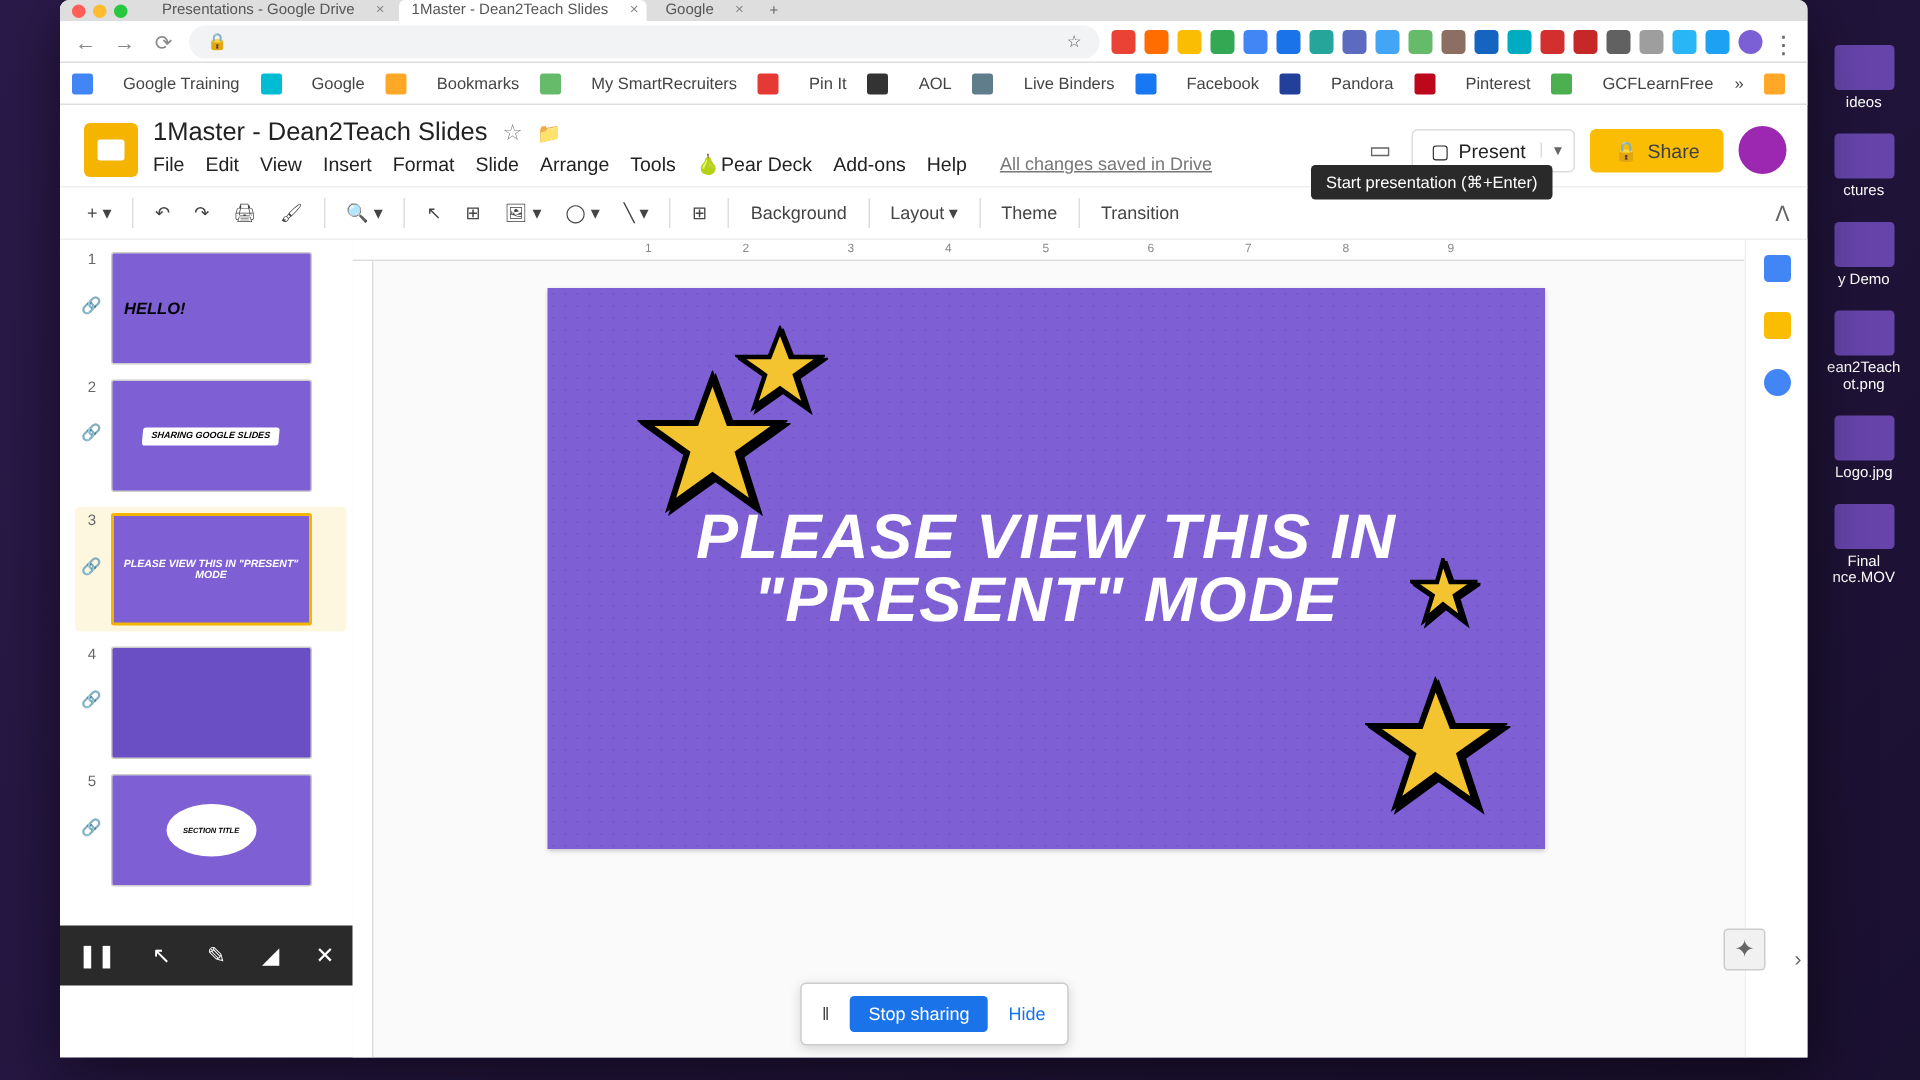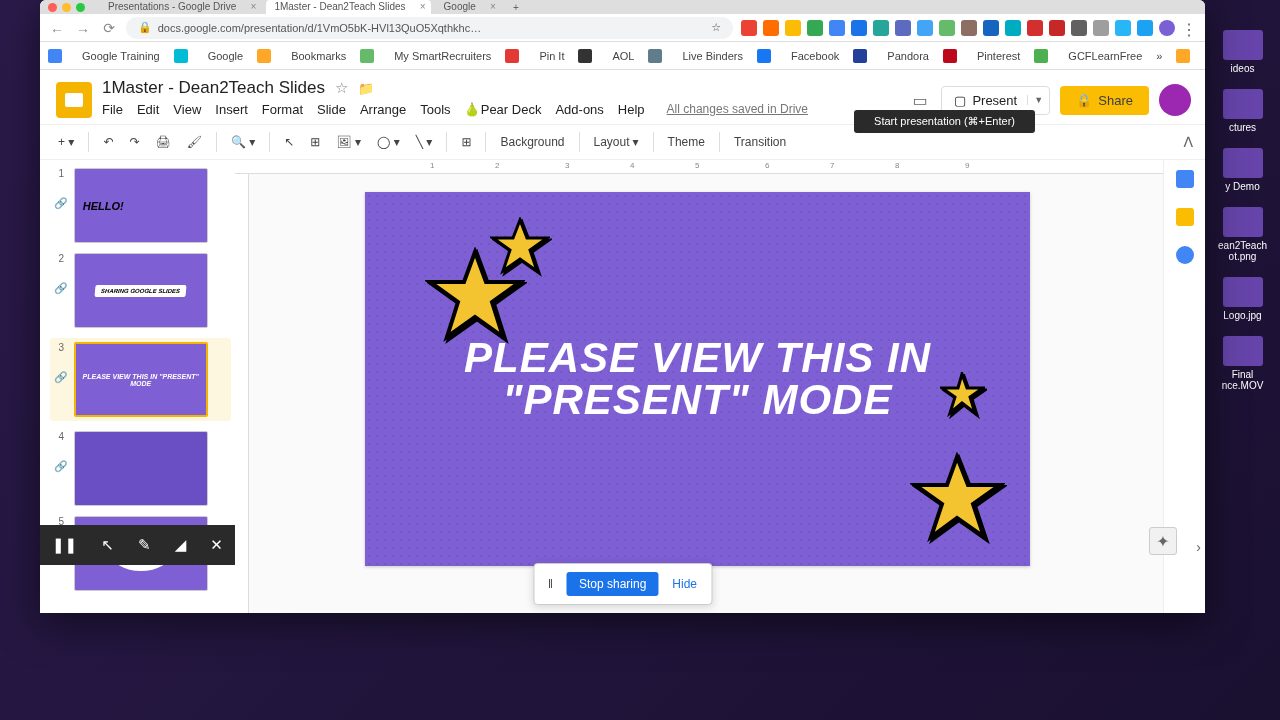--- a/index.html
+++ b/index.html
@@ -4,21 +4,21 @@
 <style>
 * { margin:0; padding:0; box-sizing:border-box; font-family:Arial,sans-serif; }
 body { width:1280px; height:720px; background:linear-gradient(135deg,#2a1a4a,#1a1030); overflow:hidden; position:relative; }
 
 
 .desktop-icons { position:absolute; right:5px; top:30px; width:65px; display:flex; flex-direction:column; gap:15px; align-items:center; z-index:0; }
 .desktop-icon { color:#fff; font-size:10px; text-align:center; width:60px; }
 .desktop-icon .ico { width:40px; height:30px; background:#6644aa; margin:0 auto 3px; border-radius:3px; }
 
 
-.browser { position:absolute; left:40px; top:0; width:1165px; height:613px; background:#fff; border-radius:6px 6px 0 0; overflow:hidden; box-shadow:0 10px 40px rgba(0,0,0,0.5); }
+.browser { position:absolute; left:40px; top:0; width:1165px; height:705px; background:#fff; border-radius:6px 6px 0 0; overflow:hidden; box-shadow:0 10px 40px rgba(0,0,0,0.5); }
 
 
 .tab-strip { height:14px; background:#dedede; display:flex; align-items:center; padding-left:8px; gap:5px; font-size:10px; }
 .traffic { display:flex; gap:5px; margin-right:10px; }
 .tl { width:9px; height:9px; border-radius:50%; }
 .tl.red{background:#ff5f57;} .tl.yel{background:#ffbd2e;} .tl.grn{background:#28c940;}
 .tab { background:#fff; padding:0 25px 0 8px; height:14px; line-height:14px; position:relative; border-radius:4px 4px 0 0; color:#555; font-size:10px; white-space:nowrap; overflow:hidden; max-width:200px; }
 .tab.inactive { background:#dedede; }
 .tab .tx { position:absolute; right:5px; top:0; color:#888; }
 .newtab { width:20px; text-align:center; color:#666; }
@@ -47,21 +47,21 @@
 .menus .changes { color:#777; text-decoration:underline; font-size:12px; margin-left:8px; }
 
 .header-right { display:flex; align-items:center; gap:10px; position:absolute; right:14px; top:14px; }
 .comment-ico { width:22px; height:22px; display:flex; align-items:center; justify-content:center; color:#666; font-size:16px; }
 .present-btn { border:1px solid #dadce0; border-radius:4px; padding:6px 6px 6px 12px; font-size:13px; color:#222; display:flex; align-items:center; gap:6px; background:#fff; position:relative; }
 .present-drop { border-left:1px solid #dadce0; padding-left:6px; margin-left:4px; color:#666; font-size:9px; }
 .share-btn { background:#fbbc04; color:#3c4043; font-weight:500; border-radius:4px; padding:7px 16px; font-size:13px; display:flex; align-items:center; gap:6px; }
 .avatar { width:32px; height:32px; border-radius:50%; background:#9c27b0; }
 
 
-.tooltip { position:absolute; top:40px; right:170px; background:#2a2a2a; color:#fff; font-size:11px; padding:5px 20px; border-radius:3px; white-space:nowrap; z-index:50; }
+.tooltip { position:absolute; top:40px; right:170px; background:#2a2a2a; color:#fff; font-size:11px; padding:5px 10px; border-radius:3px; white-space:nowrap; z-index:50; }
 
 
 .toolbar { height:36px; border-top:1px solid #eee; border-bottom:1px solid #eee; margin-top:6px; display:flex; align-items:center; padding:0 12px; gap:4px; font-size:12px; color:#444; }
 .tb { padding:4px 6px; display:flex; align-items:center; gap:3px; }
 .tb.sep { border-left:1px solid #ddd; margin:0 4px; height:20px; padding:0; }
 .collapse { margin-left:auto; color:#666; font-size:14px; }
 
 
 .workspace { display:flex; height:calc(100% - 160px); }
 .filmstrip { width:195px; overflow-y:auto; padding:8px 4px 8px 14px; }
@@ -127,21 +127,20 @@
     <div class="tab inactive"><span>Google</span><span class="tx">×</span></div>
     <div class="newtab">+</div>
   </div>
 
   <div class="urlbar">
     <span class="nav-arrow">←</span>
     <span class="nav-arrow">→</span>
     <span class="nav-arrow">⟳</span>
     <div class="url-input">
       <span>🔒</span>
-      <span>docs.google.com/presentation/d/1VmO5bK-HVl13QuO5Xqthkhc…</span>
       <span style="margin-left:auto">☆</span>
     </div>
     <div class="ext-icons">
       <span style="background:#ea4335"></span>
       <span style="background:#ff6d00"></span>
       <span style="background:#fbbc04"></span>
       <span style="background:#34a853"></span>
       <span style="background:#4285f4"></span>
       <span style="background:#1a73e8"></span>
       <span style="background:#26a69a"></span>

